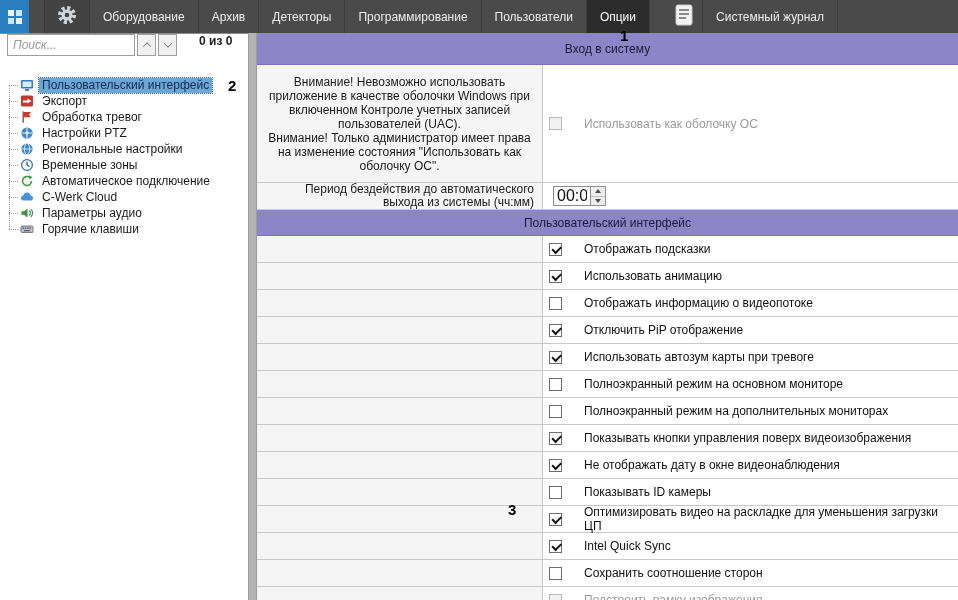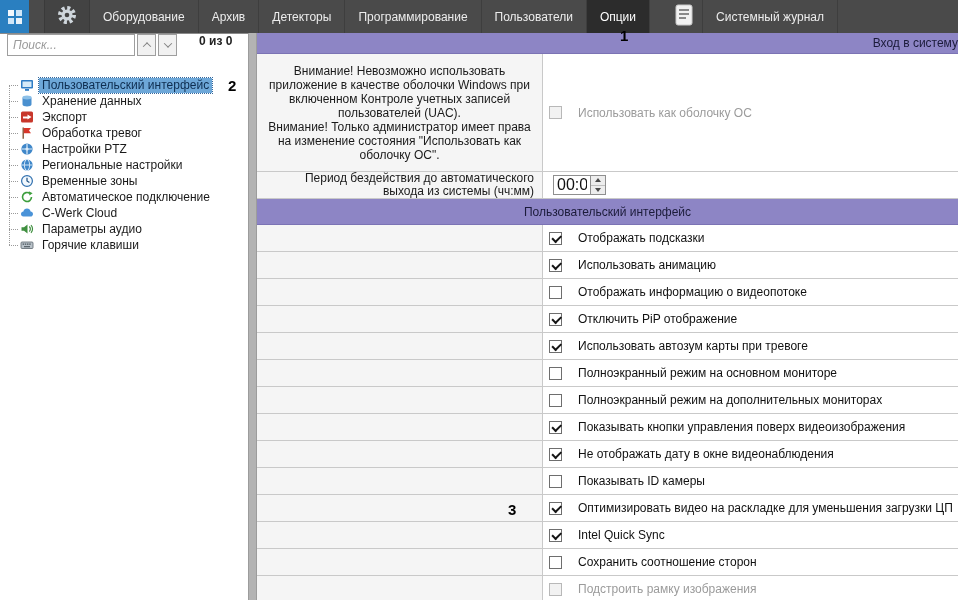--- a/index.html
+++ b/index.html
@@ -36,34 +36,34 @@
   .tree-icon{width:15px;height:14px;margin-right:4px;display:inline-flex;flex:none;}
   .tree-label{padding:0 3px;line-height:15px;}
   .tree-label.selected{background:var(--selBlue);color:#0e2d50;outline:1px dotted #35679b;}
 
   
   .splitter{position:absolute;top:33px;left:248px;width:9px;height:567px;background:#b3b3b3;border-left:1px solid #9c9c9c;border-right:1px solid #9c9c9c;cursor:col-resize;}
 
   
   .main{position:absolute;top:33px;left:257px;width:701px;height:567px;background:#fff;overflow:hidden;}
   .section-header{background:var(--headerPurple);display:flex;align-items:center;justify-content:center;color:#1b1b3a;border-bottom:1px solid #7b73b4;}
-  .h1{height:21px;justify-content:flex-end;}
+  .h1{height:32px;}
   .h2{height:26px;}
   .row{display:flex;border-bottom:1px solid var(--rowBorder);background:#fff;}
   .cell-left{width:286px;background:var(--leftCell);border-right:1px solid var(--rowBorder);flex:none;display:flex;}
   .cell-right{flex:1;display:flex;align-items:center;padding-left:6px;}
   .warning-row{height:118px;}
   .warning-text{width:100%;align-self:center;text-align:center;font-size:12px;line-height:14px;padding:0 10px;color:#1a1a1a;}
   .period-row{height:27px;}
   .period-label{width:100%;align-self:center;text-align:right;padding:0 8px;line-height:13px;}
   .opt-row{height:27px;}
   .checkbox{width:13px;height:13px;border:1px solid #6e6e6e;background:#fff;position:relative;flex:none;cursor:default;}
   .checkbox.checked:after{content:"";position:absolute;left:1.5px;top:2.5px;width:7px;height:3.5px;border-left:2px solid #151515;border-bottom:2px solid #151515;transform:rotate(-45deg);}
   .checkbox.disabled{border-color:#b8b8b8;background:#f2f2f2;}
-  .opt-label{margin-left:16px;color:#111;}
+  .opt-label{margin-left:22px;color:#111;}
   .opt-label.disabled{color:#9b9b9b;}
   .spinbox{display:flex;height:20px;border:1px solid #8f8f8f;background:#fff;margin-left:4px;}
   .spin-value{width:36px;border:none;padding:0 3px;font-size:16px;font-family:inherit;color:#111;}
   .spin-arrows{width:15px;border-left:1px solid #8f8f8f;display:flex;flex-direction:column;}
   .spin-arrows .arr{flex:1;display:flex;align-items:center;justify-content:center;background:#ededed;cursor:default;}
   .spin-arrows .arr:first-child{border-bottom:1px solid #bfbfbf;}
   .tri-up{width:0;height:0;border-left:3px solid transparent;border-right:3px solid transparent;border-bottom:4px solid #4a4a4a;}
   .tri-down{width:0;height:0;border-left:3px solid transparent;border-right:3px solid transparent;border-top:4px solid #4a4a4a;}
 
   
@@ -132,29 +132,20 @@
       <span class="tree-icon">
         <svg width="14" height="14" viewBox="0 0 14 14">
           <rect x="1" y="2" width="12" height="8.5" rx="1" fill="#2f7cc4"></rect>
           <rect x="2.5" y="3.5" width="9" height="5.5" fill="#d6eaf8"></rect>
           <rect x="5" y="11" width="4" height="1.8" fill="#2f7cc4"></rect>
         </svg>
       </span>
       <span class="tree-label selected">Пользовательский интерфейс</span>
     </div>
 
-    <div class="tree-item">
-      <span class="tree-icon">
-        <svg width="14" height="14" viewBox="0 0 14 14">
-          <path d="M2.5 3.5 v7 c0 1.1 2 2 4.5 2 s4.5 -0.9 4.5 -2 v-7 z" fill="#4a90cf"></path>
-          <ellipse cx="7" cy="3.5" rx="4.5" ry="1.9" fill="#8cc0e8"></ellipse>
-        </svg>
-      </span>
-      <span class="tree-label">Хранение данных</span>
-    </div>
 
     <div class="tree-item">
       <span class="tree-icon">
         <svg width="14" height="14" viewBox="0 0 14 14">
           <rect x="1" y="1.5" width="12" height="11" rx="1.5" fill="#c8372b"></rect>
           <path d="M3 6.5 h4.5 V4.5 L11.5 7 7.5 9.5 V8.5 H3 z" fill="#ffffff"></path>
         </svg>
       </span>
       <span class="tree-label">Экспорт</span>
     </div>

